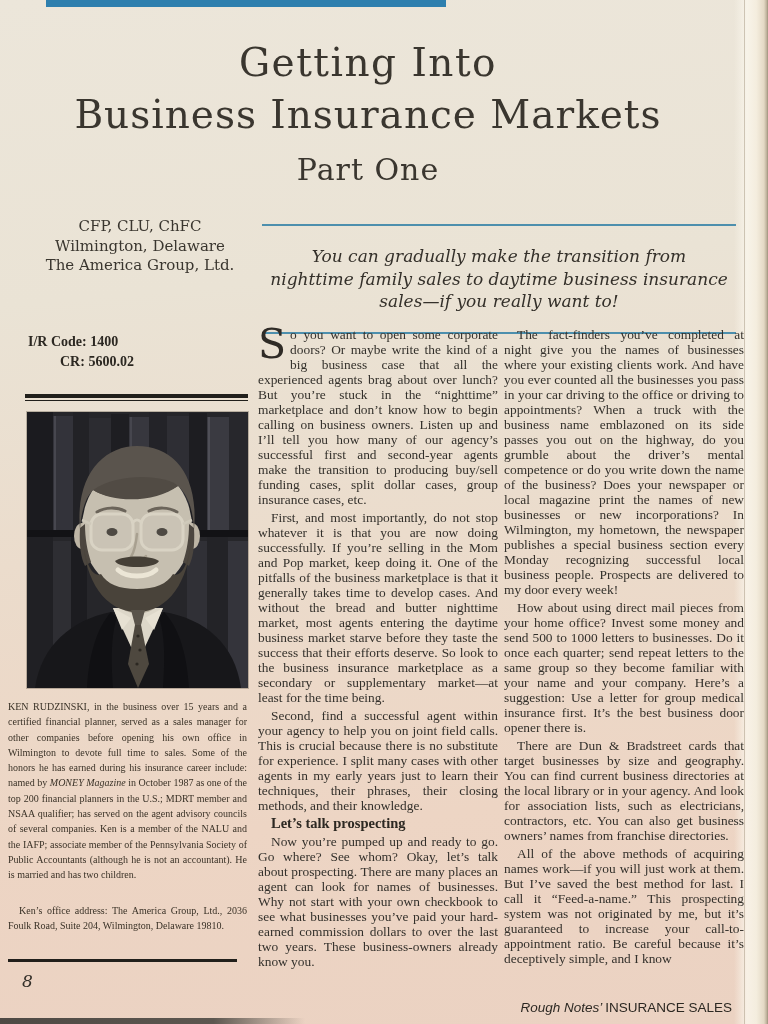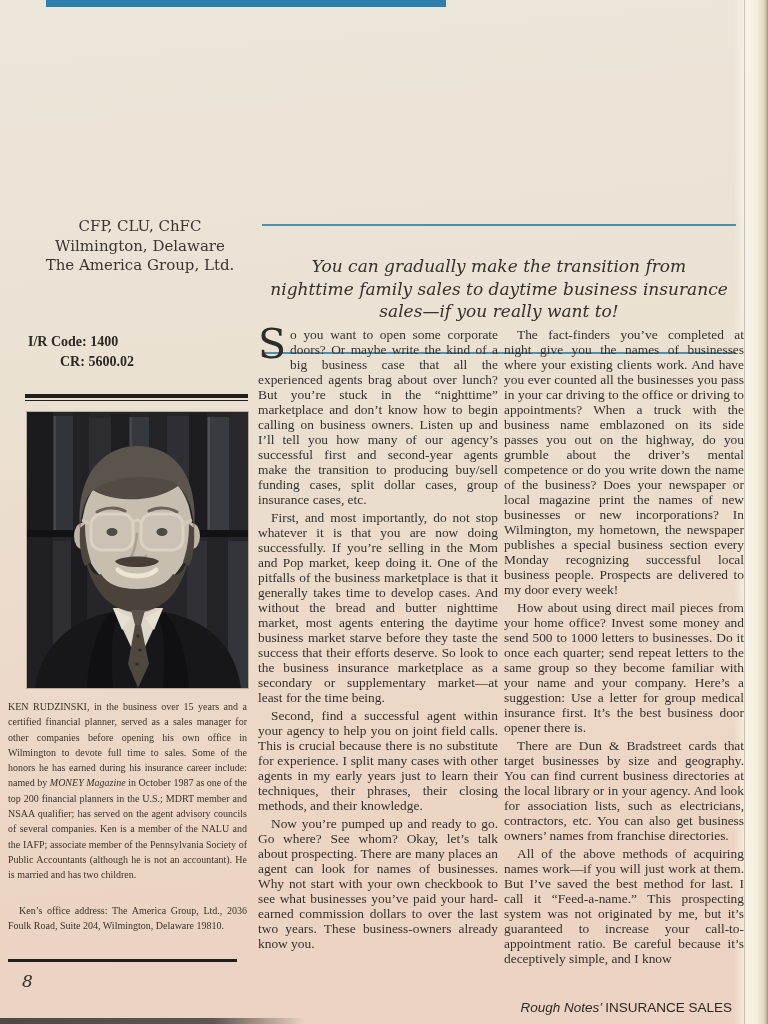--- a/index.html
+++ b/index.html
@@ -18,21 +18,21 @@
 
   .masthead { position:absolute; left:24px; right:56px; top:40px; text-align:center;
     font-family:"DejaVu Serif", serif; color:#3a362f; }
   .title-line1 { font-size:39px; letter-spacing:1.5px; }
   .title-line2 { font-size:39px; margin-top:7px; letter-spacing:1px; }
   .subtitle   { font-size:30px; margin-top:15px; letter-spacing:1px; }
 
   .byline { position:absolute; left:25px; top:217px; width:230px; text-align:center;
     font-family:"DejaVu Serif", serif; font-size:15px; line-height:19.5px; color:#3a362f; }
 
-  .pull-quote { position:absolute; left:262px; top:224px; width:462px; padding:29px 6px;
+  .pull-quote { position:absolute; left:262px; top:224px; width:462px; padding:19px 6px;
     border-top:2px solid #4d8fad; border-bottom:2px solid #4d8fad;
     font-family:"DejaVu Serif", serif; font-style:italic; font-size:17px; line-height:22.5px;
     text-align:center; color:#34302a; }
 
   .codes { position:absolute; left:28px; top:332px; font-family:"Liberation Serif", serif;
     font-weight:bold; font-size:14px; line-height:20px; color:#2c2822; }
   .codes .cr { padding-left:32px; }
 
   .photo-rules { position:absolute; left:25px; top:394px; width:223px; }
   .rule-thick { height:3.5px; background:#211f1b; }
@@ -70,20 +70,25 @@
 </style>
 </head>
 <body>
 
 <div class="page">
 
   <div class="accent-bar"></div>
   <div class="right-edge"></div>
   <div class="bottom-strip"></div>
 
+  <div class="masthead">
+    <div class="title-line1">Getting Into</div>
+    <div class="title-line2">Business Insurance Markets</div>
+    <div class="subtitle">Part One</div>
+  </div>
 
   <div class="byline">
     <div>CFP, CLU, ChFC</div>
     <div>Wilmington, Delaware</div>
     <div>The America Group, Ltd.</div>
   </div>
 
   <div class="pull-quote">
     <span>You can gradually make the transition from nighttime family sales to daytime business insurance sales—if you really want to!</span>
   </div>
@@ -170,20 +175,21 @@
     <p class="addr">Ken’s office address: The America Group, Ltd., 2036 Foulk Road, Suite 204, Wilmington, Delaware 19810.</p>
   </div>
 
   <div class="footer-rule"></div>
   <div class="page-number">8</div>
 
   <div class="col col-1">
     <p class="first"><span class="drop-cap">S</span><span>o you want to open some corporate doors? Or maybe write the kind of a big business case that all the experienced agents brag about over lunch? But you’re stuck in the “nighttime” marketplace and don’t know how to begin calling on business owners. Listen up and I’ll tell you how many of our agency’s successful first and second-year agents make the transition to producing buy/sell funding cases, split dollar cases, group insurance cases, etc.</span></p>
     <p>First, and most importantly, do not stop whatever it is that you are now doing successfully. If you’re selling in the Mom and Pop market, keep doing it. One of the pitfalls of the business marketplace is that it generally takes time to develop cases. And without the bread and butter nighttime market, most agents entering the daytime business market starve before they taste the success that their efforts deserve. So look to the business insurance marketplace as a secondary or supplementary market—at least for the time being.</p>
     <p>Second, find a successful agent within your agency to help you on joint field calls. This is crucial because there is no substitute for experience. I split many cases with other agents in my early years just to learn their techniques, their phrases, their closing methods, and their knowledge.</p>
+    <p class="section-heading">Let’s talk prospecting</p>
     <p>Now you’re pumped up and ready to go. Go where? See whom? Okay, let’s talk about prospecting. There are many places an agent can look for names of businesses. Why not start with your own checkbook to see what businesses you’ve paid your hard-earned commission dollars to over the last two years. These business-owners already know you.</p>
   </div>
 
   <div class="col col-2">
     <p>The fact-finders you’ve completed at night give you the names of businesses where your existing clients work. And have you ever counted all the businesses you pass in your car driving to the office or driving to appointments? When a truck with the business name emblazoned on its side passes you out on the highway, do you grumble about the driver’s mental competence or do you write down the name of the business? Does your newspaper or local magazine print the names of new businesses or new incorporations? In Wilmington, my hometown, the newspaper publishes a special business section every Monday recognizing successful local business people. Prospects are delivered to my door every week!</p>
     <p>How about using direct mail pieces from your home office? Invest some money and send 500 to 1000 letters to businesses. Do it once each quarter; send repeat letters to the same group so they become familiar with your name and your company. Here’s a suggestion: Use a letter for group medical insurance first. It’s the best business door opener there is.</p>
     <p>There are Dun &amp; Bradstreet cards that target businesses by size and geography. You can find current business directories at the local library or in your agency. And look for association lists, such as electricians, contractors, etc. You can also get business owners’ names from franchise directories.</p>
     <p>All of the above methods of acquiring names work—if you will just work at them. But I’ve saved the best method for last. I call it “Feed-a-name.” This prospecting system was not originated by me, but it’s guaranteed to increase your call-to-appointment ratio. Be careful because it’s deceptively simple, and I know</p>
   </div>
 

